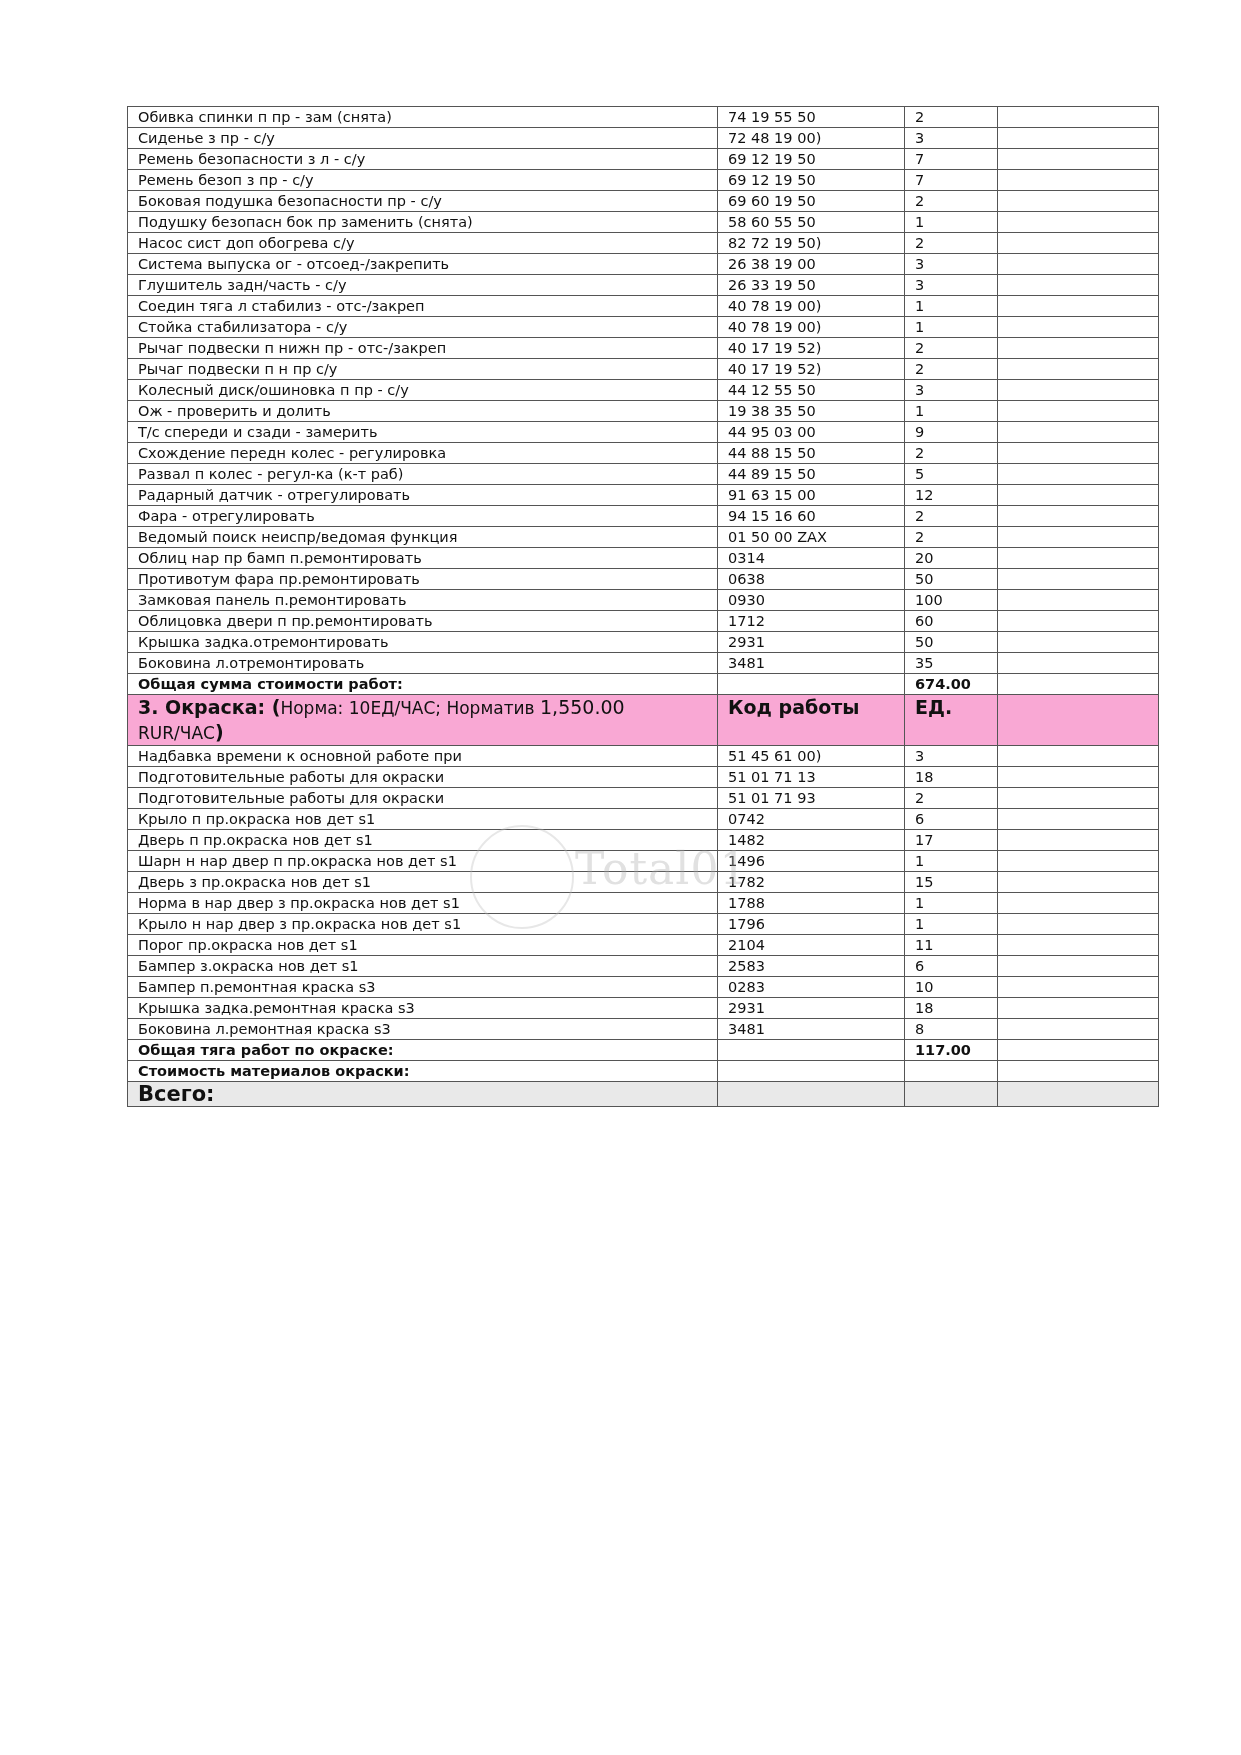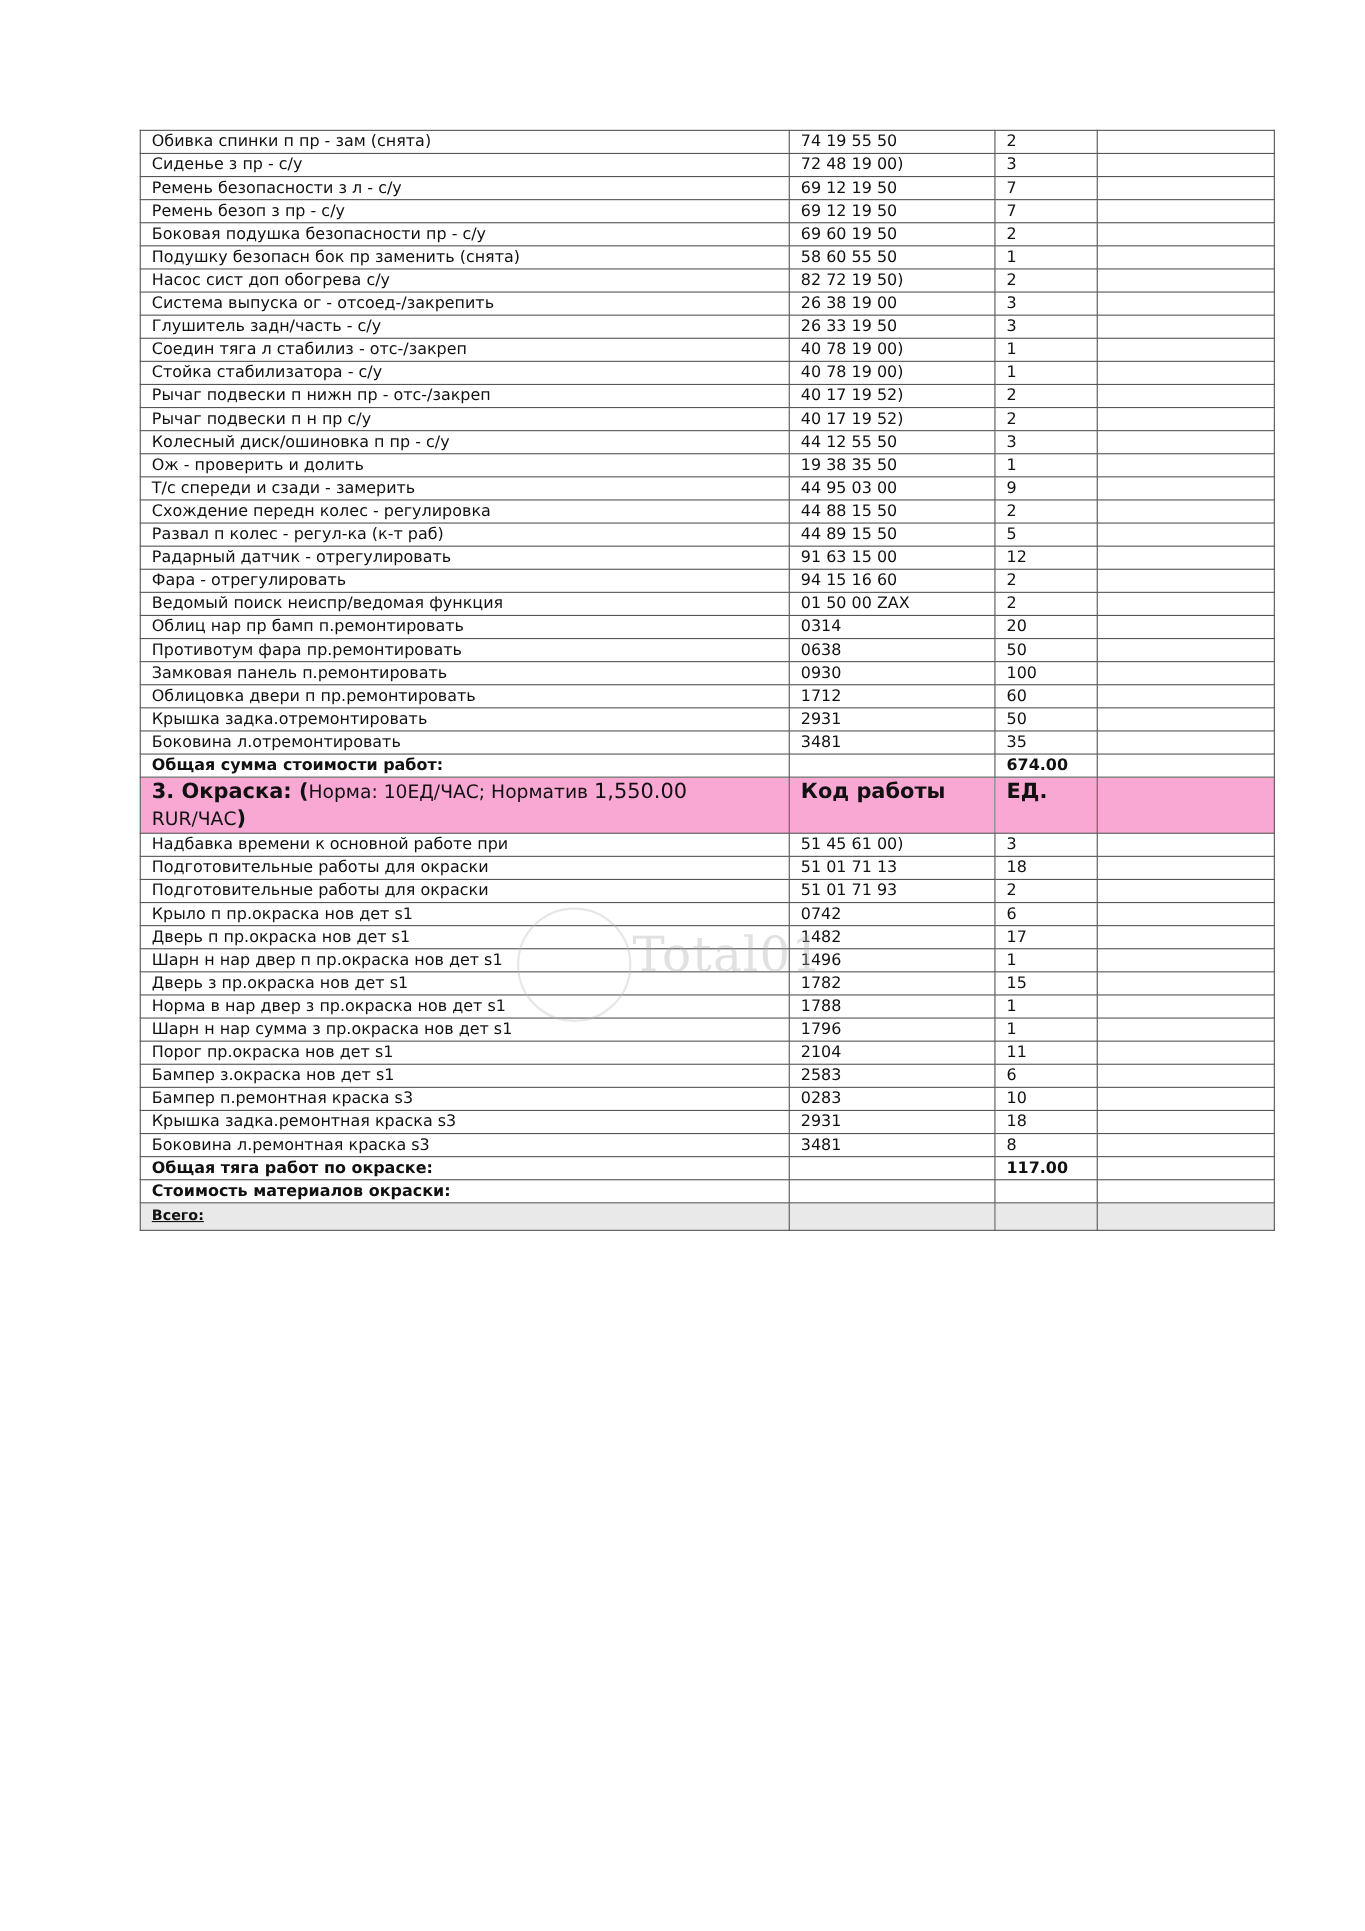--- a/index.html
+++ b/index.html
@@ -1,35 +1,35 @@
 <!DOCTYPE html>
 <html><head>
 <meta charset="utf-8">
 <style>
   html, body { margin: 0; padding: 0; background: #ffffff; }
   body { width: 1241px; height: 1755px; position: relative; overflow: hidden; }
   .doc-table {
-    position: absolute; left: 127px; top: 118px;
+    position: absolute; left: 127px; top: 106px;
     width: 1031px; border-collapse: collapse; table-layout: fixed;
     font-family: "DejaVu Sans", sans-serif; font-size: 14.5px; color: #111;
   }
   .doc-table col.c1 { width: 590px; }
   .doc-table col.c2 { width: 187px; }
   .doc-table col.c3 { width: 93px; }
   .doc-table col.c4 { width: 161px; }
   .doc-table td {
     border: 1px solid #555; padding: 0 0 0 10px; height: 20px; line-height: 20px;
     white-space: nowrap; overflow: hidden; vertical-align: top;
   }
   .doc-table tr.bold td { font-weight: bold; }
   .doc-table tr.section td { background: #f9a8d4; height: 48px; line-height: 24px; font-size: 19px; white-space: normal; }
   .doc-table tr.section td.name .norm { font-weight: normal; font-size: 17px; }
   .doc-table tr.section td.name .paren { font-weight: bold; }
   .doc-table tr.section td.hdr { font-weight: bold; }
-  .doc-table tr.grand td { background: #e9e9e9; font-weight: bold; font-size: 13px; height: 24px; line-height: 24px; text-decoration: underline; }
+  .doc-table tr.grand td { background: #e9e9e9; font-weight: bold; font-size: 21px; height: 24px; line-height: 24px; }
   .watermark {
     position: absolute; left: 470px; top: 825px; width: 290px; height: 110px;
     opacity: 0.35; pointer-events: none; text-align: center;
   }
   .watermark .circle {
     position: absolute; left: 0; top: 0; width: 100px; height: 100px;
     border: 2px solid #bbb; border-radius: 50%;
   }
   .watermark .wm-text {
     position: absolute; left: 105px; top: 18px;
@@ -267,21 +267,21 @@
         <td>15</td>
         <td></td>
       </tr>
       <tr>
         <td>Норма в нар двер з пр.окраска нов дет s1</td>
         <td>1788</td>
         <td>1</td>
         <td></td>
       </tr>
       <tr>
-        <td>Шарн н нар сумма з пр.окраска нов дет s1</td>
+        <td>Крыло н нар двер з пр.окраска нов дет s1</td>
         <td>1796</td>
         <td>1</td>
         <td></td>
       </tr>
       <tr>
         <td>Порог пр.окраска нов дет s1</td>
         <td>2104</td>
         <td>11</td>
         <td></td>
       </tr>

